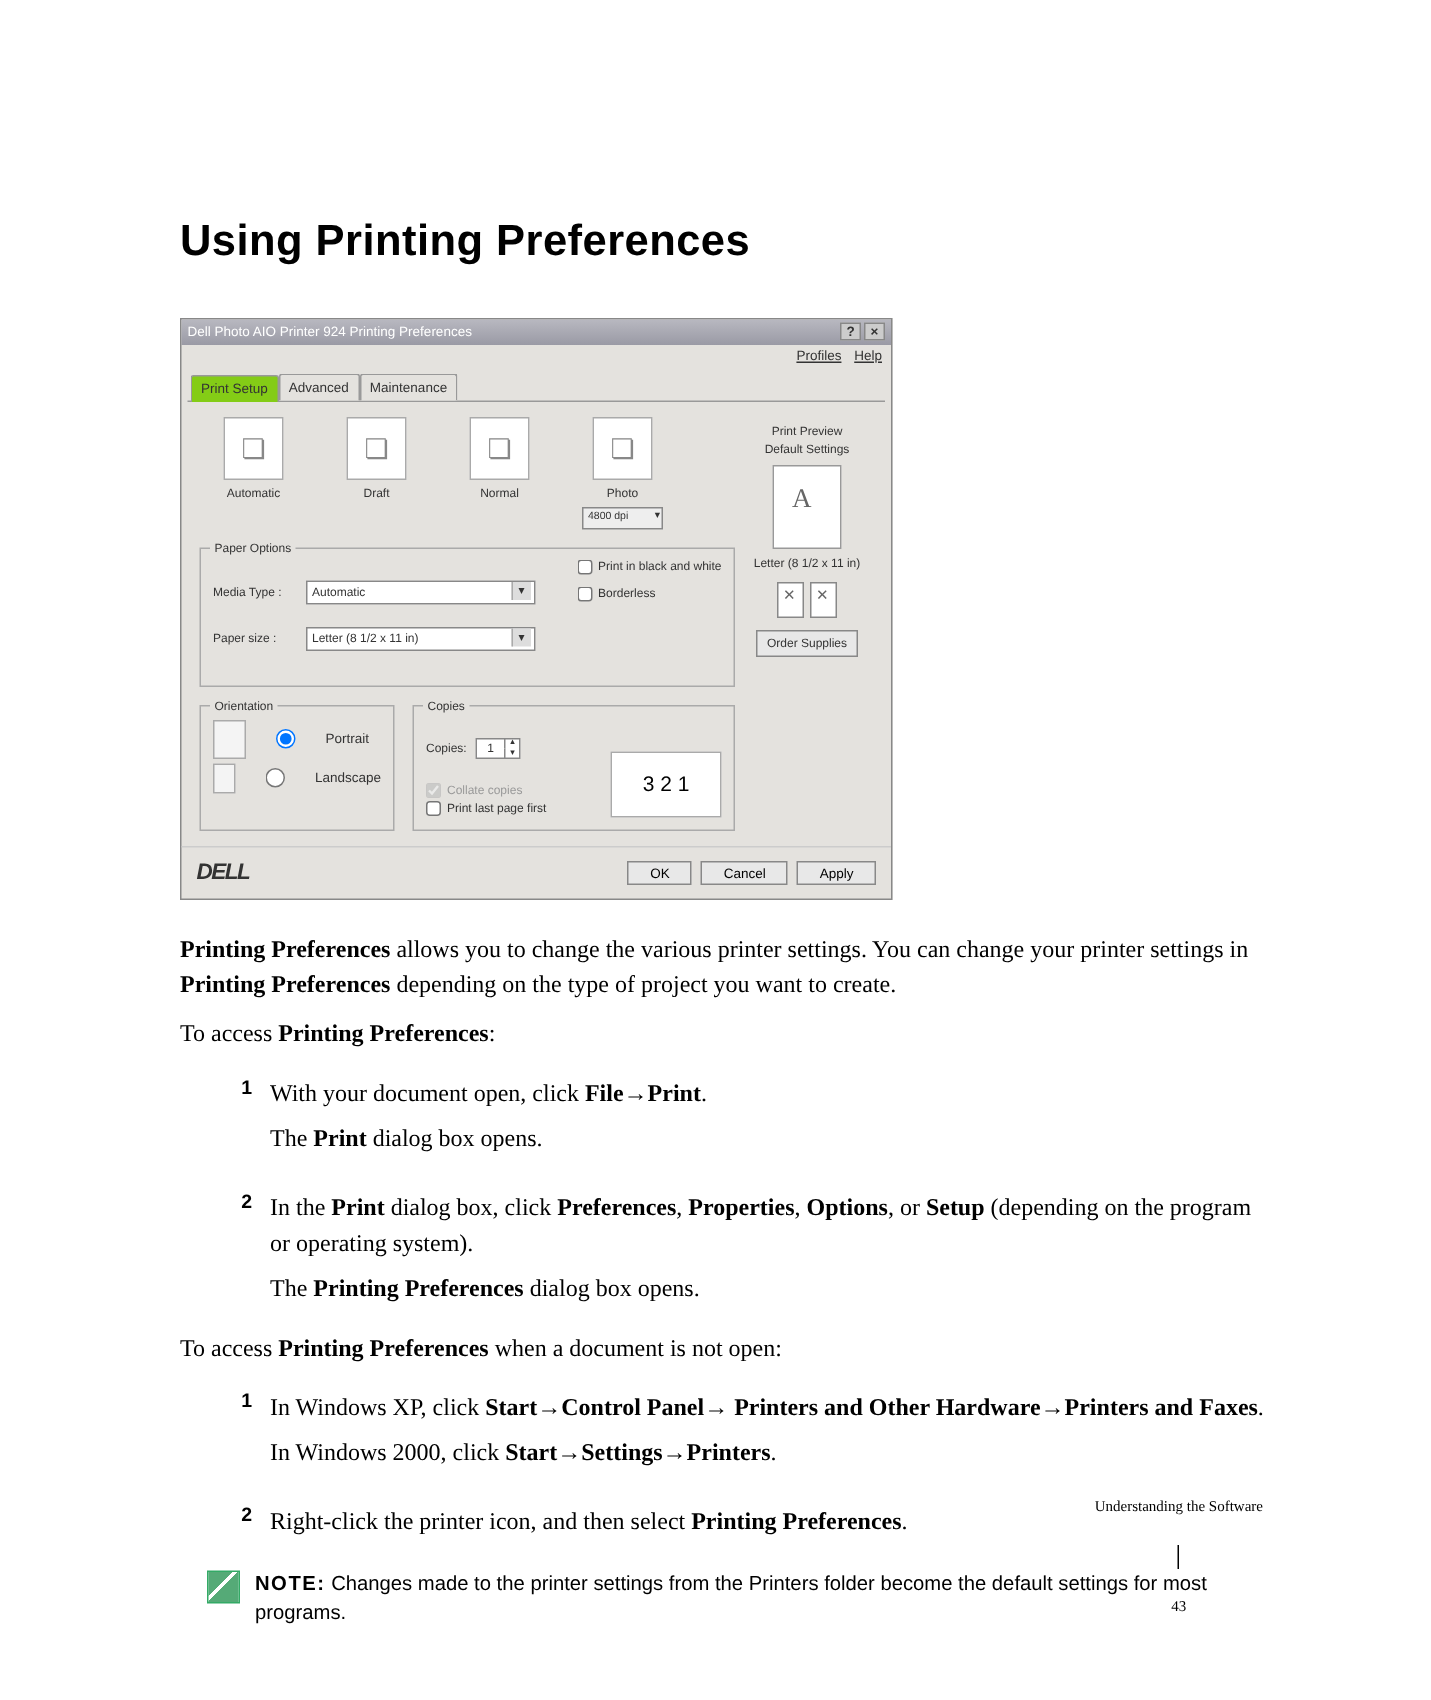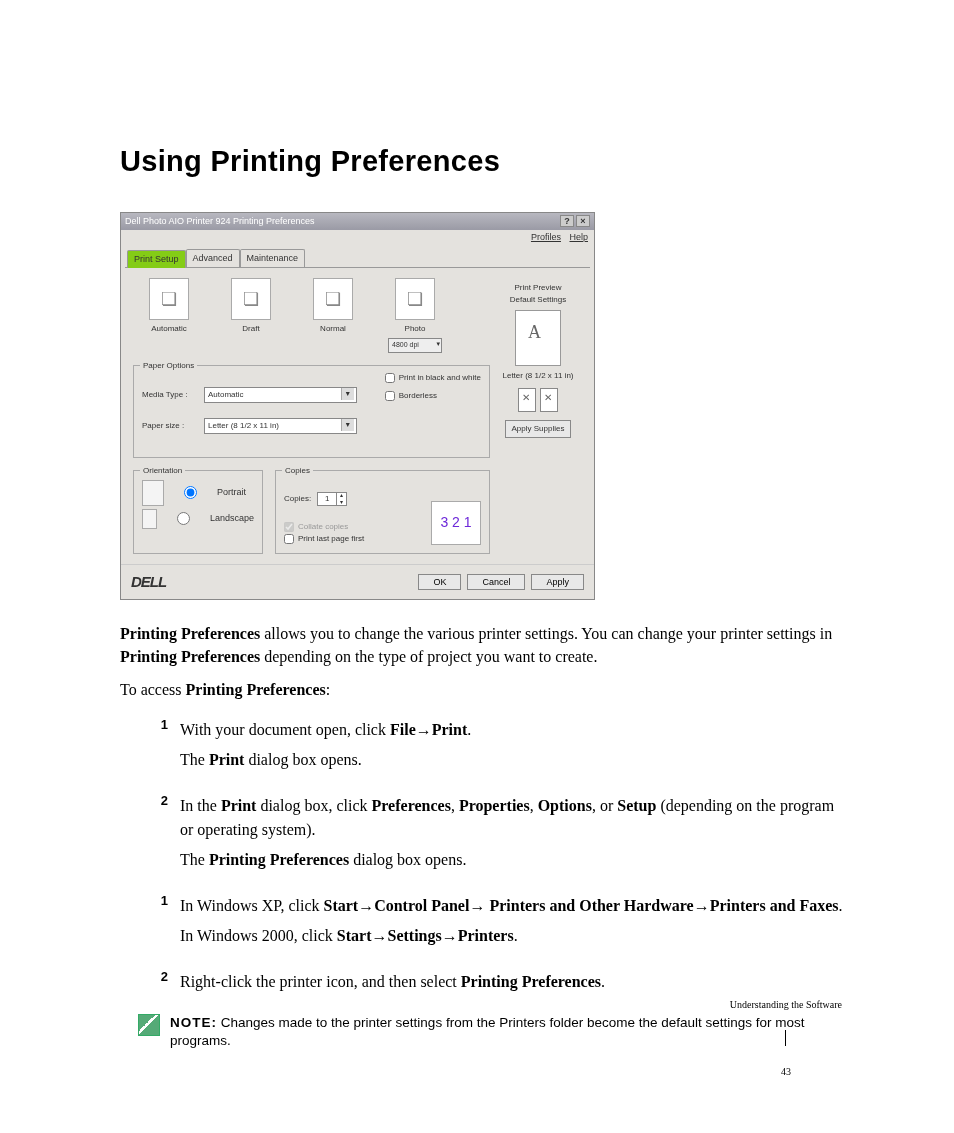--- a/index.html
+++ b/index.html
@@ -65,21 +65,21 @@
 .select { flex:1; border:1px solid #888; background:#fff; padding:1px 14px 1px 3px; font-size:8px; position:relative; min-height:13px;}
 .select::after { content:"▾"; position:absolute; right:2px; top:0; font-size:8px; background:#ddd; width:12px; text-align:center; border-left:1px solid #aaa;}
 .chkcol { display:flex; flex-direction:column; gap:6px; margin-left:18px;}
 .chk { display:flex; align-items:flex-start; gap:4px; font-size:8px;}
 .chk input { width:10px; height:10px; margin-top:1px;}
 .twofields { display:flex; gap:8px;}
 .orientbox { width:130px;}
 .copiesbox { flex:1;}
 .orow { display:flex; align-items:center; gap:20px; margin:3px 0;}
 .oicon { width:22px; height:26px; border:1px solid #aaa; background:#f4f4f4; display:inline-block;}
-.copyimg { width:50px; height:44px; border:1px solid #aaa; background:#fff; display:flex; align-items:center; justify-content:center; font-size:14px; color:#6d28d9; position:relative;}
+.copyimg { width:74px; height:44px; border:1px solid #aaa; background:#fff; display:flex; align-items:center; justify-content:center; font-size:14px; color:#000000; position:relative;}
 .spinner { display:inline-flex; border:1px solid #888; background:#fff; width:30px; height:14px; align-items:center;}
 .spinner span{ flex:1; text-align:center; font-size:8px;}
 .spinbtns { width:10px; display:flex; flex-direction:column;}
 .spinbtns div{height:7px; border-left:1px solid #888; font-size:6px; text-align:center; line-height:6px;}
 .cartridges { display:flex; gap:4px; justify-content:center; margin:6px 0;}
 .cart { width:18px; height:24px; border:1px solid #888; background:#fff; position:relative;}
 .cart::after{content:"✕"; position:absolute; top:1px; left:3px; font-size:10px; color:#666;}
 .orderbtn { border:1px solid #888; padding:2px 6px; font-size:8px; background:#e8e8e8; margin:2px auto; display:inline-block;}
 .dlgfooter { display:flex; justify-content:space-between; align-items:center; padding:6px 10px; border-top:1px solid #ccc;}
 .logo { font-family: Arial; font-weight:900; font-size:15px; letter-spacing:-1px; font-style:italic;}
@@ -221,21 +221,21 @@
 
         <div class="rightarea">
           <div>Print Preview</div>
           <div>Default Settings</div>
           <div class="previewbox"></div>
           <div>Letter (8 1/2 x 11 in)</div>
           <div class="cartridges">
             <div class="cart"></div>
             <div class="cart"></div>
           </div>
-          <div class="orderbtn">Apply Supplies</div>
+          <div class="orderbtn">Order Supplies</div>
         </div>
       </div>
     </div>
     <div class="dlgfooter">
       <span class="logo">DELL</span>
       <div class="footbtns">
         <button>OK</button>
         <button>Cancel</button>
         <button>Apply</button>
       </div>
@@ -259,20 +259,23 @@
     </li>
     <li>
       <span class="num">2</span>
       <div class="body">
         <p><span>In the </span><b>Print</b><span> dialog box, click </span><b>Preferences</b><span>, </span><b>Properties</b><span>, </span><b>Options</b><span>, or </span><b>Setup</b><span> (depending on the program or operating system).</span></p>
         <p><span>The </span><b>Printing Preferences</b><span> dialog box opens.</span></p>
       </div>
     </li>
   </ol>
 
+  <p class="para">
+    <span>To access </span><b>Printing Preferences</b><span> when a document is not open:</span>
+  </p>
 
   <ol class="steps">
     <li>
       <span class="num">1</span>
       <div class="body">
         <p><span>In Windows XP, click </span><b>Start</b><span class="arrow">→</span><b>Control Panel</b><span class="arrow">→</span><b> Printers and Other Hardware</b><span class="arrow">→</span><b>Printers and Faxes</b><span>.</span></p>
         <p><span>In Windows 2000, click </span><b>Start</b><span class="arrow">→</span><b>Settings</b><span class="arrow">→</span><b>Printers</b><span>.</span></p>
       </div>
     </li>
     <li>

